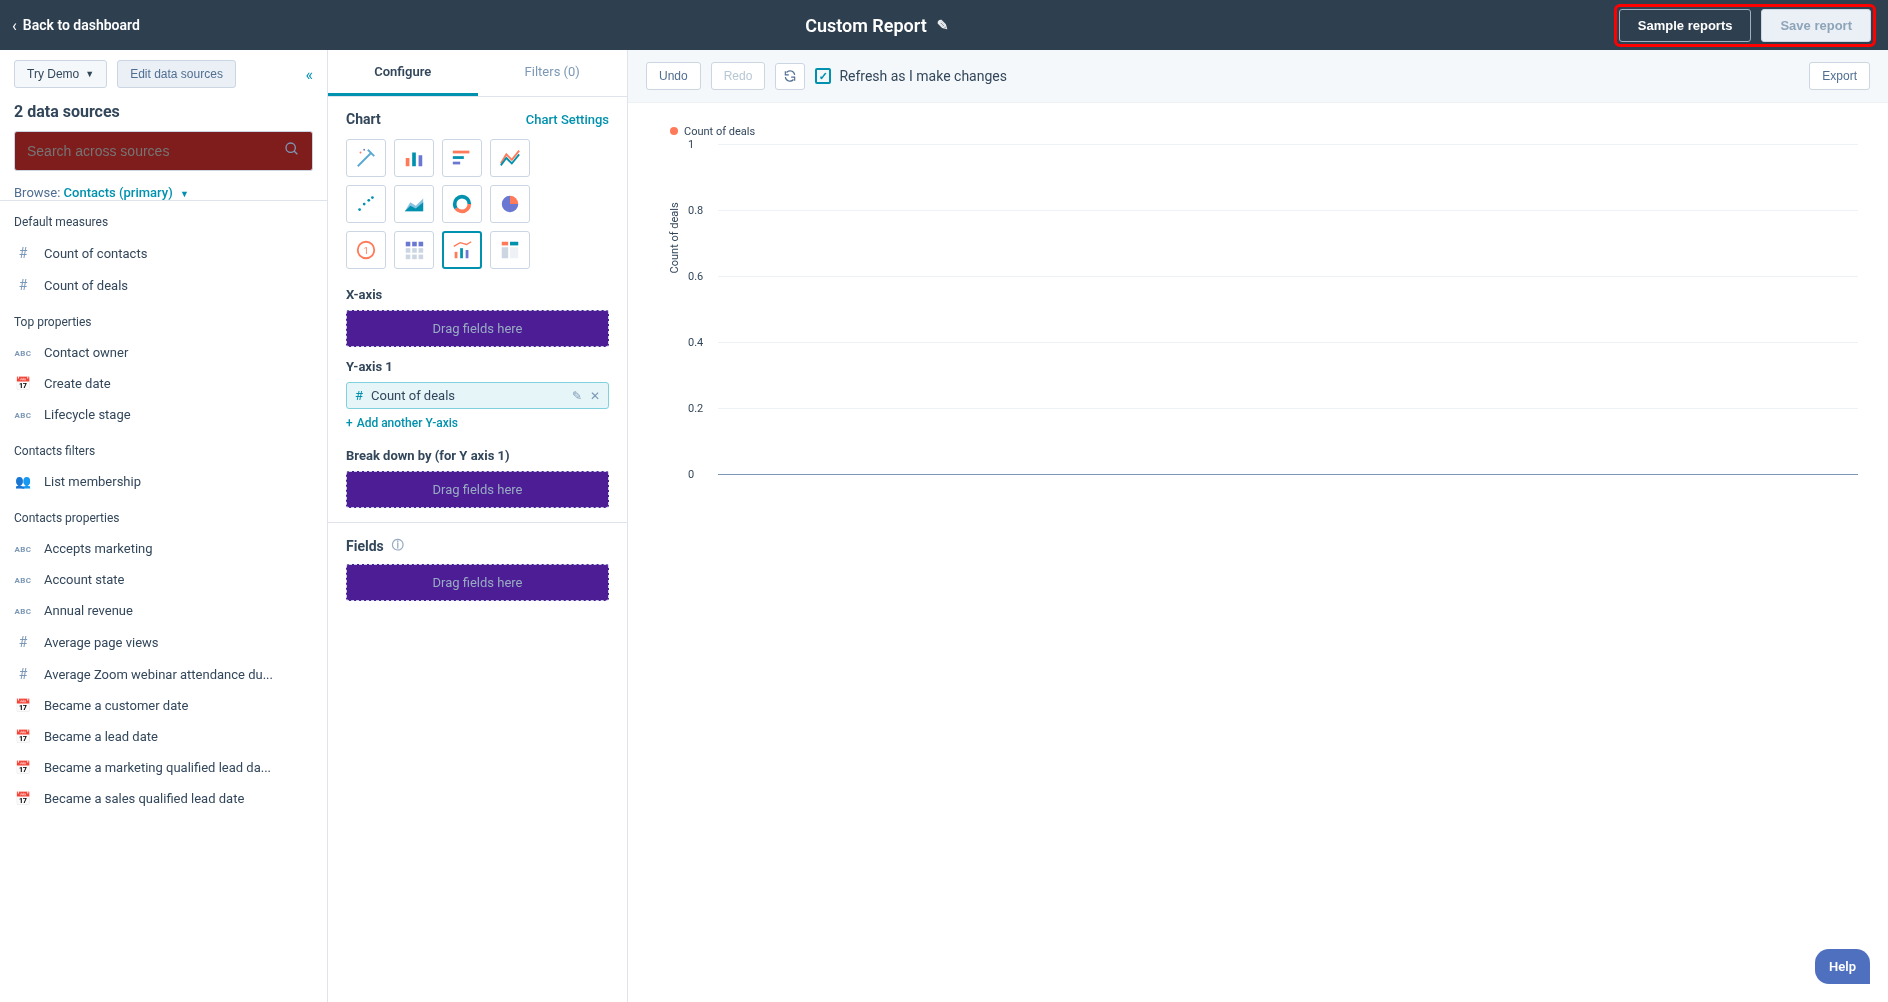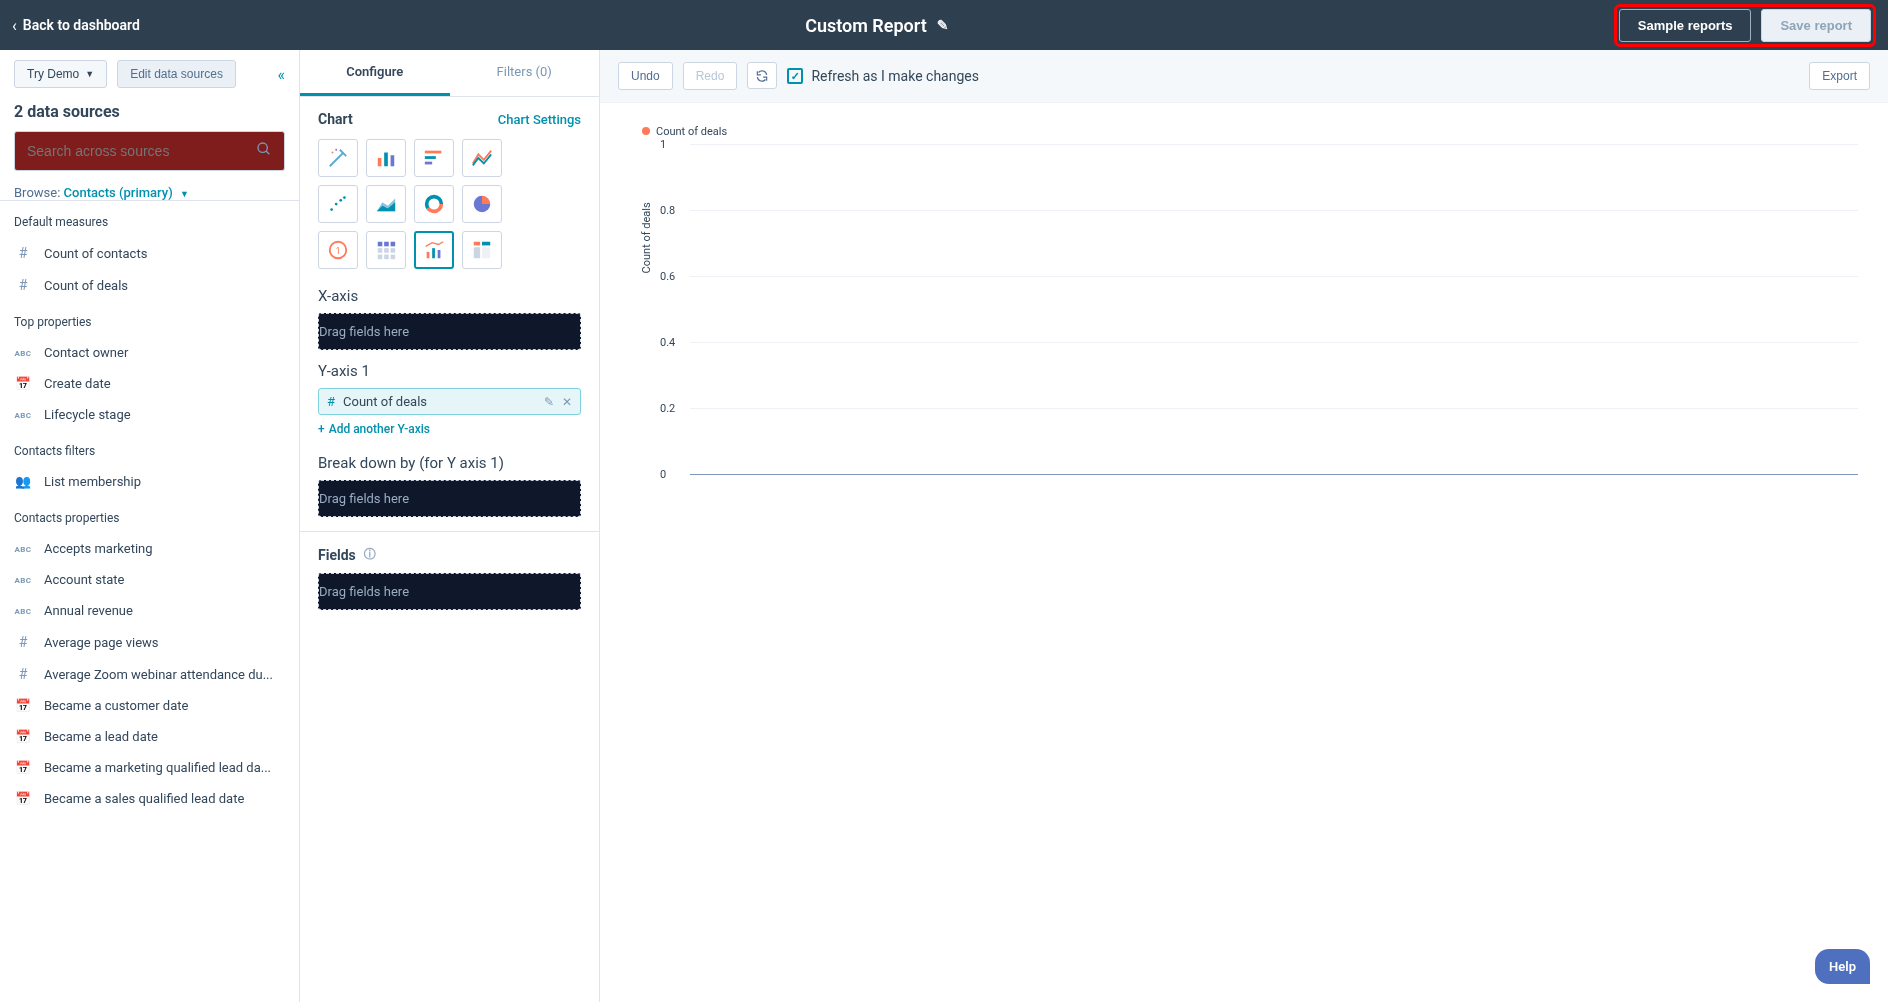--- a/index.html
+++ b/index.html
@@ -47,21 +47,21 @@
   color: #8ea4b8;
   border: 1px solid #cbd6e2;
 }
 .highlight-box { border: 3px solid #ff0000; padding: 2px; border-radius: 6px; }
 
 
 .layout { display: flex; height: calc(100% - 50px); }
 
 
 .left-panel {
-  width: 300px;
+  width: 328px;
   background: #fff;
   border-right: 1px solid #dfe3eb;
   display: flex;
   flex-direction: column;
   position: relative;
 }
 .lp-row1 {
   display: flex;
   align-items: center;
   gap: 10px;
@@ -166,30 +166,30 @@
   width: 40px; height: 38px;
   border: 1px solid #cbd6e2;
   border-radius: 3px;
   display: flex; align-items: center; justify-content: center;
   cursor: pointer;
   background: #fff;
 }
 .chart-cell.selected { border: 2px solid #0091ae; }
 .chart-cell svg { width: 22px; height: 22px; }
 
-.axis-label { font-size: 15px; font-weight: 400; margin-bottom: 8px; margin-top: 4px; }
+.axis-label { font-size: 13px; font-weight: 700; margin-bottom: 8px; margin-top: 4px; }
 .drop-zone {
   border: 1px dashed #cbd6e2;
   border-radius: 3px;
-  text-align: left;
+  text-align: center;
   color: #99acc2;
   font-size: 13px;
   padding: 10px 0;
   margin-bottom: 12px;
-  background: #0f172a;
+  background: #4c1d95;
 }
 .yaxis-chip {
   display: flex; align-items: center;
   background: #e5f5f8;
   border: 1px solid #7fd1de;
   border-radius: 3px;
   padding: 5px 8px;
   font-size: 13px;
   color: #33475b;
   gap: 8px;
@@ -206,20 +206,21 @@
 
 
 .preview-panel {
   flex: 1;
   background: #f5f8fa;
   display: flex;
   flex-direction: column;
 }
 .toolbar {
   display: flex;
+  align-items: center;
   padding: 12px 18px;
   gap: 10px;
 }
 .tbtn {
   border: 1px solid #cbd6e2;
   background: #fff;
   color: #506e91;
   padding: 6px 12px;
   border-radius: 3px;
   font-size: 12px;

